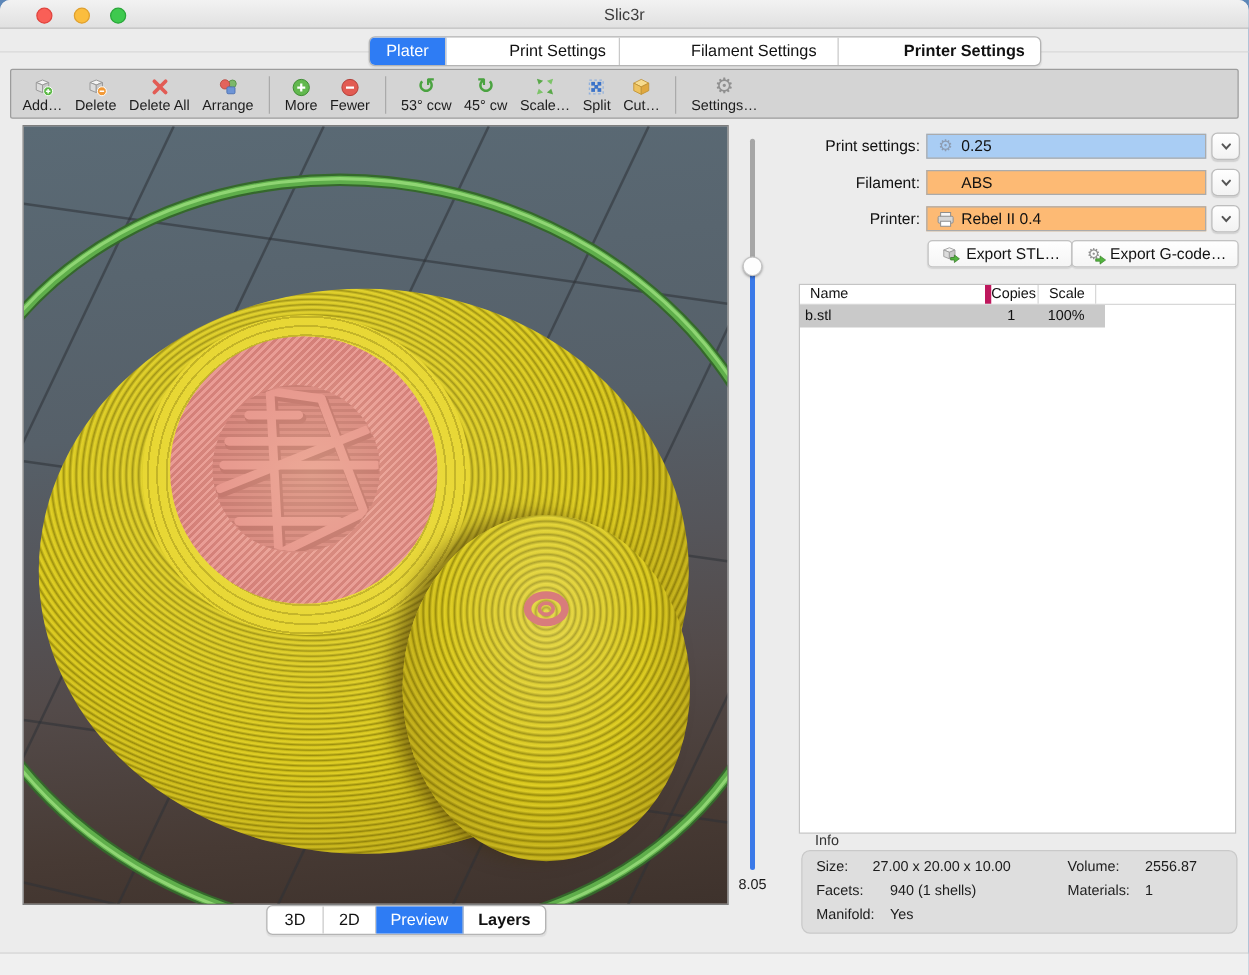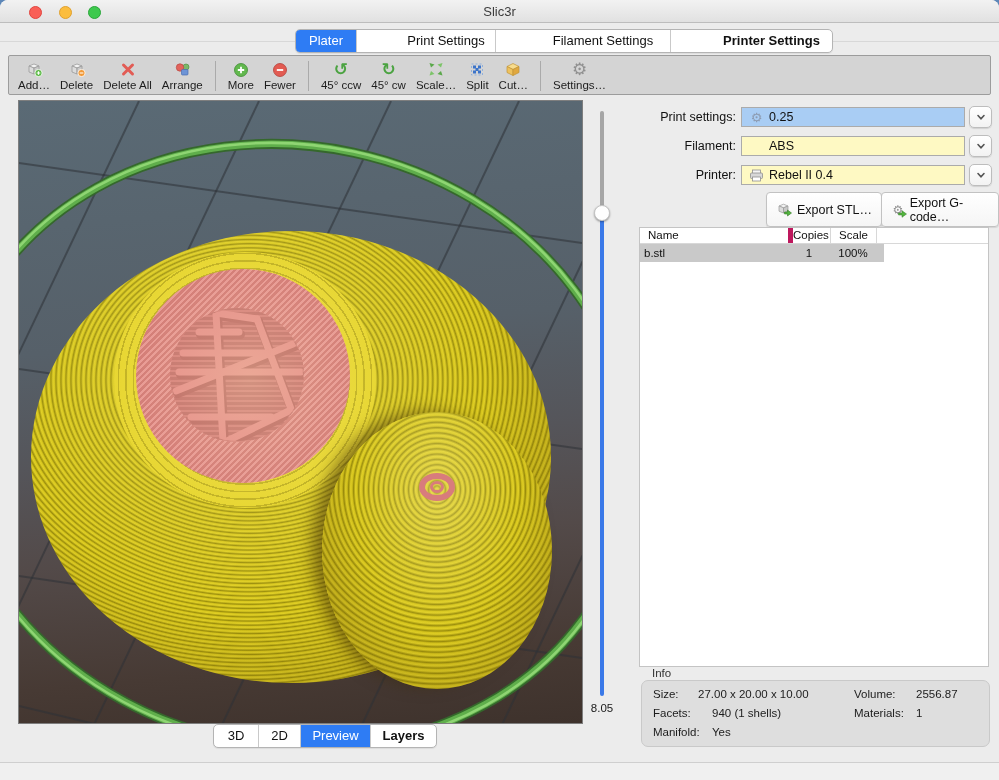--- a/index.html
+++ b/index.html
@@ -61,31 +61,31 @@
   
   .slider-track{position:absolute;left:600px;top:111px;width:4px;height:580px;background:#a6a6a6;border-radius:2px;}
   .slider-fill{position:absolute;left:600px;top:219px;width:4px;height:477px;background:#3a79e8;border-radius:2px;}
   .slider-thumb{position:absolute;left:594px;top:205px;width:16px;height:16px;border-radius:50%;
     background:#fefefe;border:1px solid #c3c3c3;box-sizing:border-box;box-shadow:0 1px 2px rgba(0,0,0,.35);}
   .slider-value{position:absolute;left:582px;top:702px;width:40px;text-align:center;font-size:11.5px;color:#1a1a1a;}
   
   .botseg{left:213px;top:724px;}
   
   .rlabel{position:absolute;left:620px;width:116px;text-align:right;font-size:12.5px;color:#111;}
-  .combo{position:absolute;left:741px;width:224px;height:20px;background:#fef9c3;border:1px solid #ababab;
+  .combo{position:absolute;left:741px;width:224px;height:20px;background:#fdba74;border:1px solid #ababab;
     box-sizing:border-box;font-size:12.5px;display:flex;align-items:center;padding-left:5px;}
   .combo.hl{background:#a9cdf4;}
   .cicon{width:19px;display:flex;align-items:center;justify-content:center;margin-right:3px;
     font-size:13px;color:#8d9cb2;}
   .dropbtn{position:absolute;left:969px;width:23px;height:22px;background:linear-gradient(#fff,#f2f2f2);
     border:1px solid #bdbdbd;border-radius:5px;box-sizing:border-box;box-shadow:0 1px 1px rgba(0,0,0,.12);
     display:flex;align-items:center;justify-content:center;}
-  .pushbtn{position:absolute;height:35px;background:linear-gradient(#fff,#f5f5f5);border:1px solid #c2c2c2;
+  .pushbtn{position:absolute;height:22px;background:linear-gradient(#fff,#f5f5f5);border:1px solid #c2c2c2;
     border-radius:4px;font-size:12.5px;display:flex;align-items:center;gap:5px;padding:0 9px;
-    box-shadow:0 1px 1px rgba(0,0,0,.1);box-sizing:border-box;margin-left:24px;}
+    box-shadow:0 1px 1px rgba(0,0,0,.1);box-sizing:border-box;}
   .bicon{position:relative;width:16px;height:15px;display:inline-flex;align-items:center;justify-content:center;}
   
   .objtable{position:absolute;left:639px;top:227px;width:350px;height:440px;background:#fff;
     border:1px solid #c4c4c4;box-sizing:border-box;font-size:11.5px;}
   .thead{display:flex;height:15px;line-height:15px;border-bottom:1px solid #d8d8d8;}
   .th{box-sizing:border-box;}
   .th.c1{width:148px;padding-left:8px;}
   .th.c2{width:42px;text-align:left;border-left:5px solid #be185d;}
   .th.c3{width:46px;text-align:center;border-left:1px solid #d8d8d8;}
   .th.c4{flex:1;border-left:1px solid #d8d8d8;}
@@ -182,21 +182,21 @@
         <svg width="16" height="16" viewBox="0 0 16 16">
             <circle cx="8" cy="8" r="6.5" fill="#e25b52" stroke="#b23f38" stroke-width=".8"></circle>
             <path d="M4.8 8h6.4" stroke="#fff" stroke-width="1.8"></path>
           </svg>
       </span>
       <span class="tlabel">Fewer</span>
     </div>
     <div class="tsep"></div>
     <div class="tool">
       <span class="ticon rot glyph">↺</span>
-      <span class="tlabel">45° ccw</span>
+      <span class="tlabel">53° ccw</span>
     </div>
     <div class="tool">
       <span class="ticon rot glyph">↻</span>
       <span class="tlabel">45° cw</span>
     </div>
     <div class="tool">
       <span class="ticon">
         <svg width="16" height="15" viewBox="0 0 16 15">
             <path d="M1.5 1 L6.5 2.5 L3 5.5 Z" fill="#5aa84a"></path>
             <path d="M14.5 1 L9.5 2.5 L13 5.5 Z" fill="#7cc468"></path>

